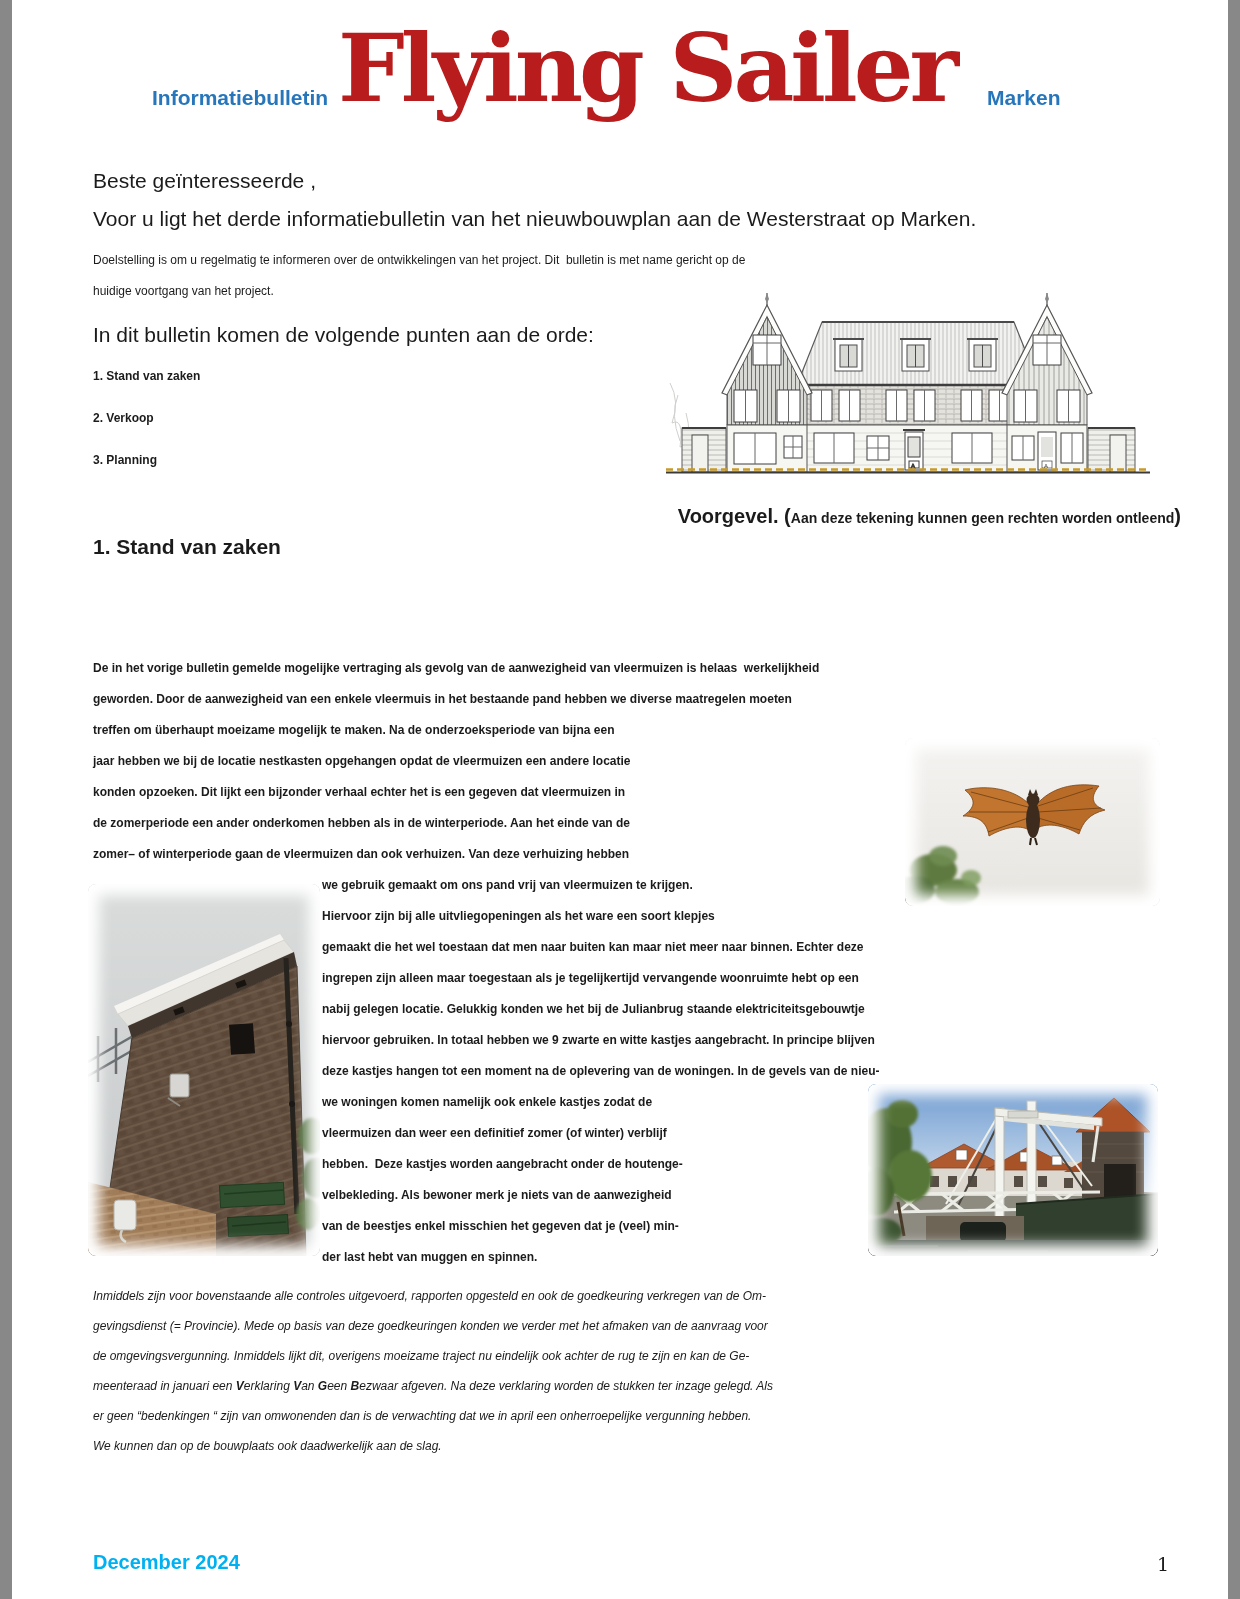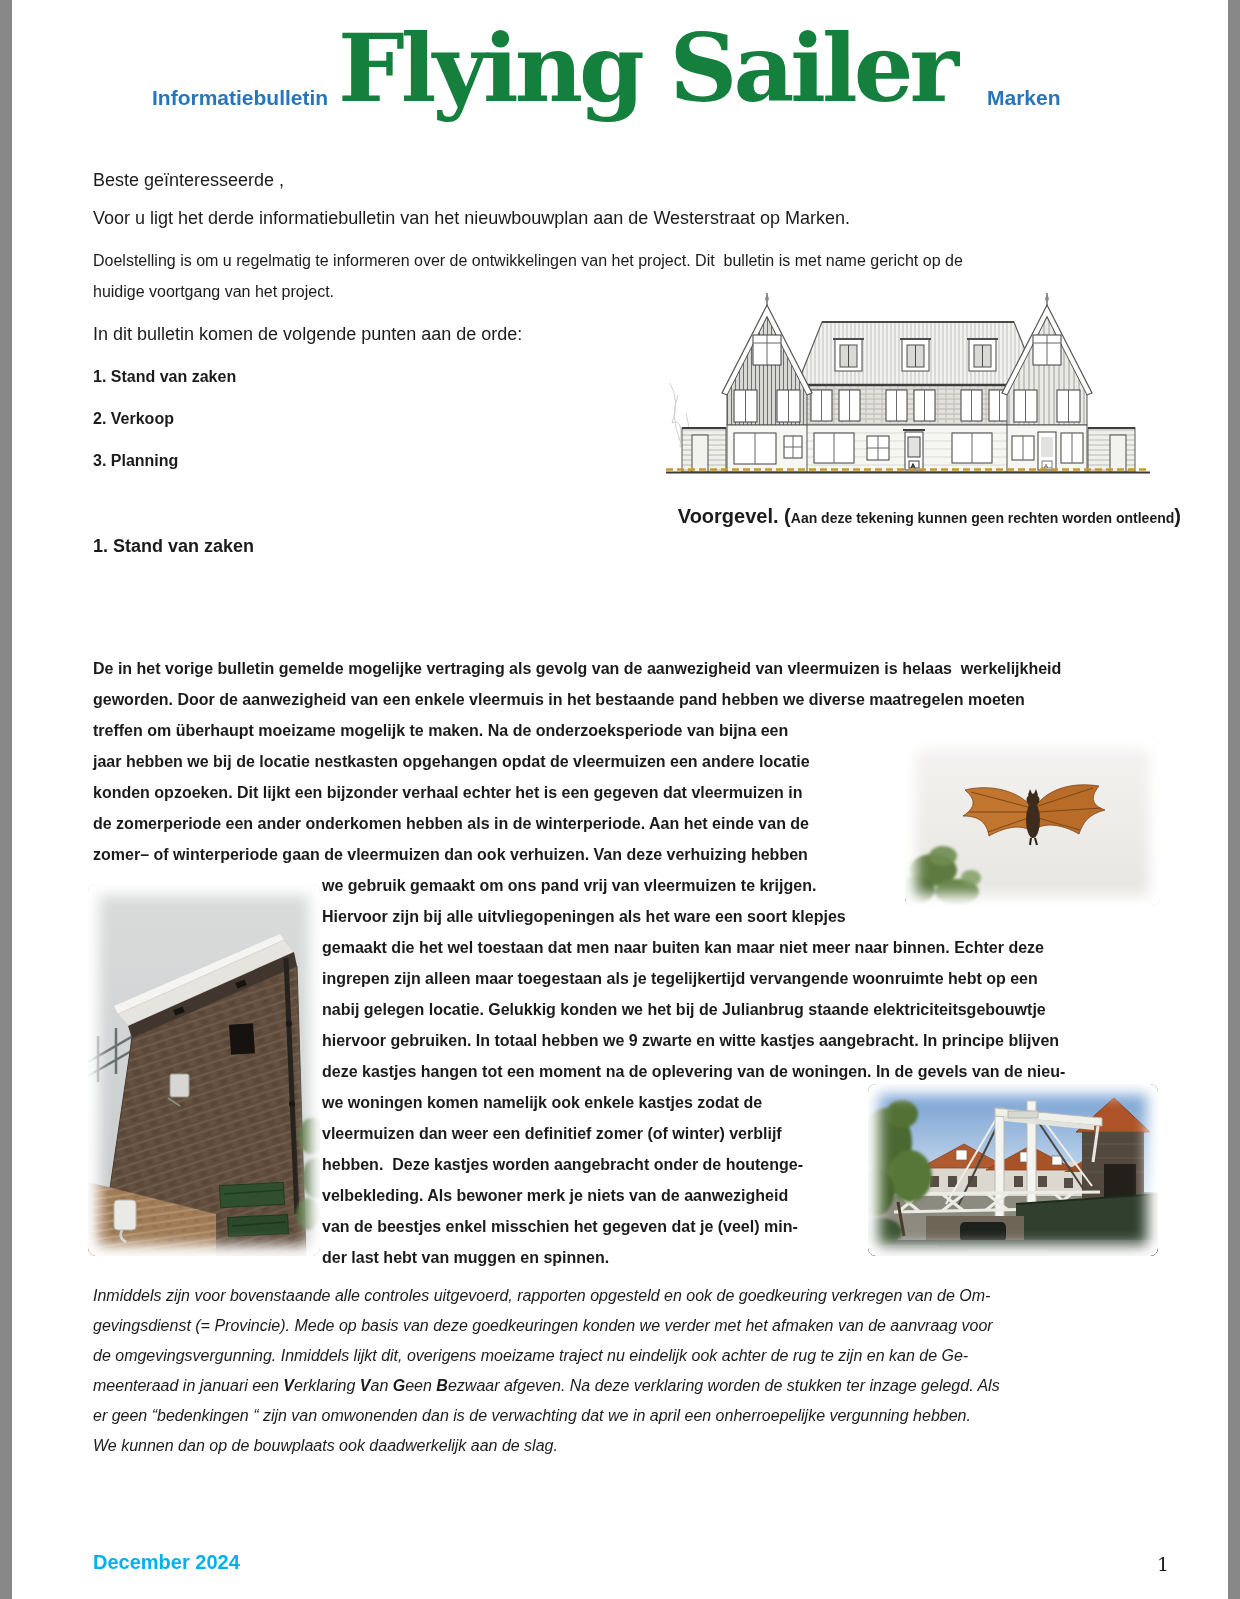--- a/index.html
+++ b/index.html
@@ -6,25 +6,25 @@
   .page{
     position:relative; width:1216px; height:1599px; background:#ffffff;
     margin:0 auto; overflow:hidden;
     font-family:"Liberation Sans", sans-serif; color:#1b1b1b;
   }
   .abs{position:absolute;}
   
   .hdr-side{font-size:21px; font-weight:700; color:#2776BB; white-space:pre;}
   .hdr-title{
     font-family:"DejaVu Serif", serif; font-weight:700; font-size:94px;
-    color:#15803d; letter-spacing:-4px; line-height:.95; white-space:pre;
+    color:#b91c1c; letter-spacing:-4px; line-height:.95; white-space:pre;
   }
   
-  .tx{font-size:18px; line-height:31px; white-space:pre;}
-  .line{line-height:31px; white-space:pre; font-size:16px;}
+  .tx{font-size:21px; line-height:31px; white-space:pre;}
+  .line{line-height:31px; white-space:pre; font-size:12px;}
   .para-c .line{line-height:30px;font-style:italic;}
   .ind{margin-left:229px;}
   .agenda{font-weight:700; margin-bottom:11px;}
   .b{font-weight:700;}
   .bold{font-weight:700;}
   
   .caption{width:468px; text-align:center; white-space:pre; font-weight:700;}
   .cap-main{font-size:20px;}
   .cap-small{font-size:14px;}
   

